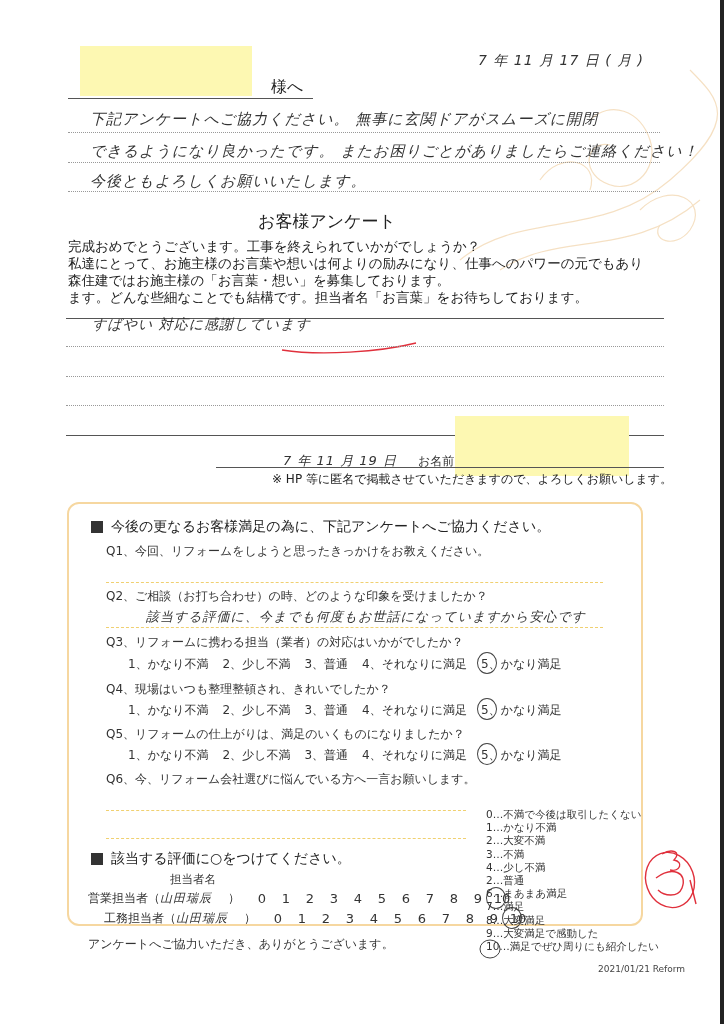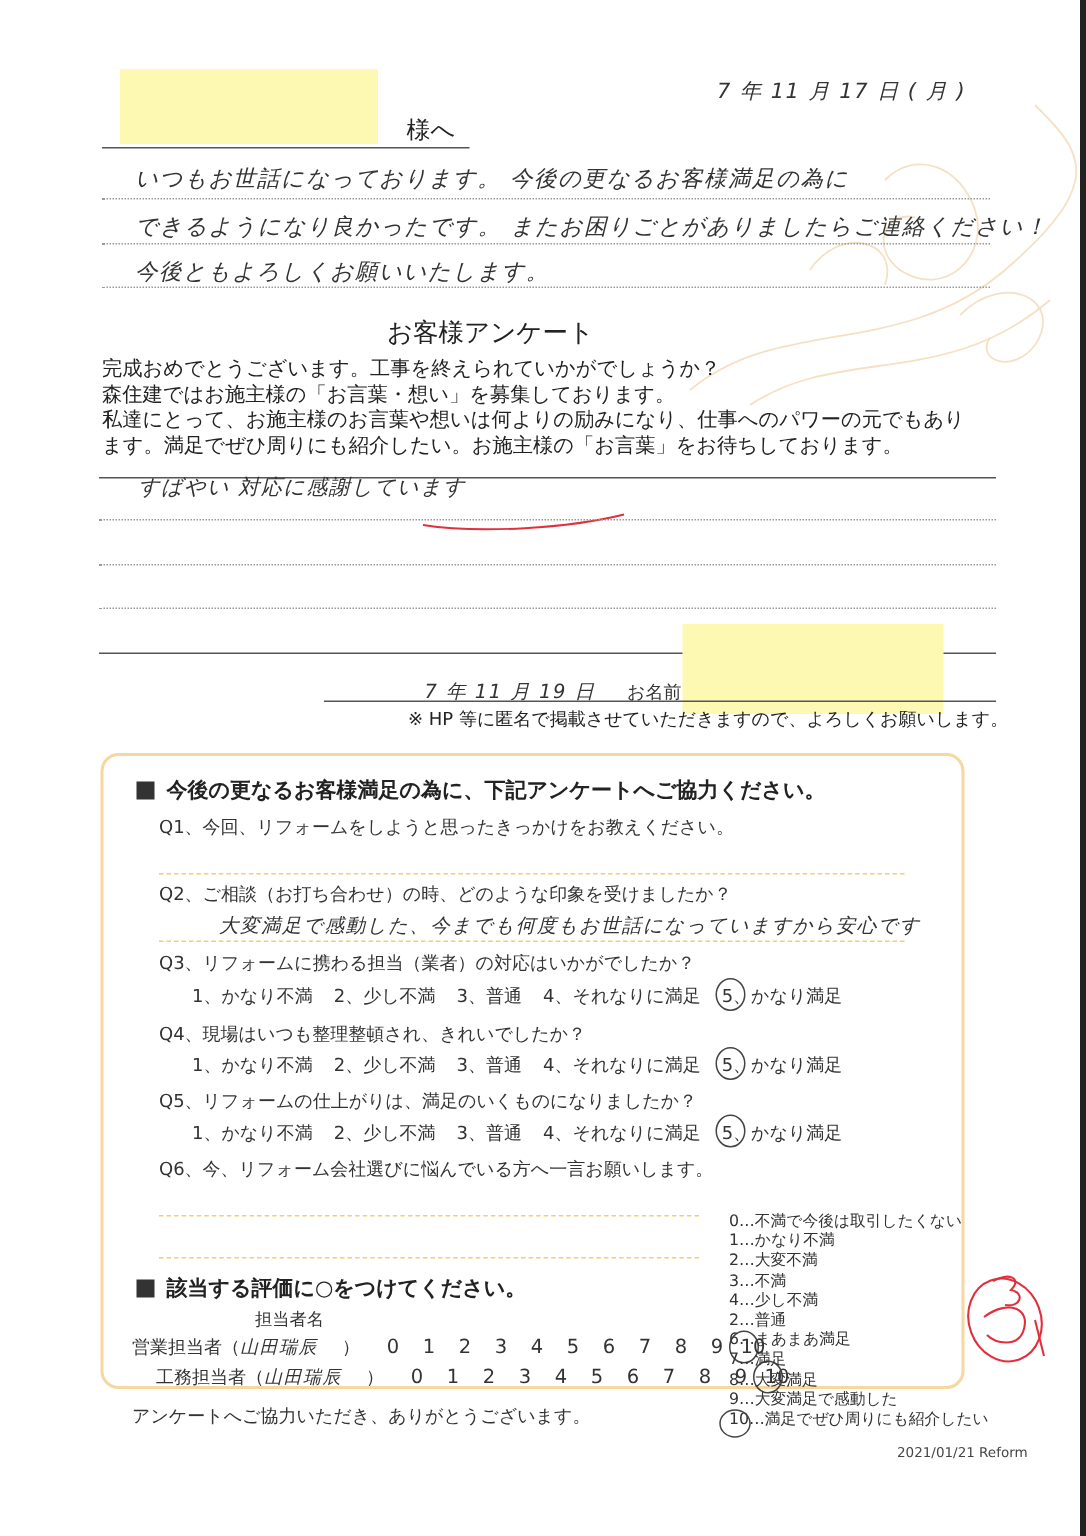--- a/index.html
+++ b/index.html
@@ -14,21 +14,21 @@
   .dot-line { position: absolute; height: 0; border-top: 1px dotted #999; }
   .dash-yellow { position: absolute; height: 0; border-top: 1px dashed #f0d070; }
   .hand { font-family: "DejaVu Sans", sans-serif; color: #333; font-style: italic; letter-spacing: 1px; }
   .deco { position: absolute; pointer-events: none; }
   .title { font-weight: normal; font-size: 17px; color: #222; }
   .para { font-size: 13.5px; line-height: 17px; color: #222; }
   .box {
     position: absolute; left: 67px; top: 502px; width: 576px; height: 424px;
     border: 2px solid #f6d7a0; border-radius: 12px; box-sizing: border-box;
   }
-  .sec-head { font-weight: bold; font-size: 14px; color: #222; display: flex; align-items: center; }
+  .sec-head { font-weight: normal; font-size: 14px; color: #222; display: flex; align-items: center; }
   .sq { display: inline-block; width: 12px; height: 12px; background: #333; margin-right: 8px; }
   .q { font-size: 12px; color: #333; }
   .opts { font-size: 12px; color: #333; display: flex; gap: 0; }
   .opt { margin-right: 14px; position: relative; }
   .circled { position: relative; }
   .circled::after {
     content: ""; position: absolute; left: -4px; top: -4px; width: 18px; height: 20px;
     border: 1px solid #444; border-radius: 50%;
   }
   .scale-item { font-size: 10.5px; color: #333; line-height: 13.2px; }
@@ -49,33 +49,33 @@
     <path d="M100 120 C 120 90, 160 100, 150 130"></path>
     <path d="M200 150 C 230 120, 270 140, 250 170 C 235 190, 210 180, 220 165"></path>
   </g>
 </svg>
 
 <div class="redact" style="left:80px;top:46px;width:172px;height:50px;"></div>
 <div class="abs" style="left:271px;top:77px;font-size:16px;color:#222;">様へ</div>
 <div class="solid-line" style="left:68px;top:98px;width:245px;"></div>
 <div class="abs hand" style="left:478px;top:52px;font-size:14px;">7 年 11 月 17 日 ( 月 )</div>
 
-<div class="abs hand" style="left:90px;top:110px;font-size:15px;">いつもお世話になっております。 今後の更なるお客様満足の為に</div>
+<div class="abs hand" style="left:90px;top:110px;font-size:15px;">下記アンケートへご協力ください。 無事に玄関ドアがスムーズに開閉</div>
 <div class="dot-line" style="left:68px;top:132px;width:592px;"></div>
 <div class="abs hand" style="left:90px;top:142px;font-size:15px;">できるようになり良かったです。 またお困りごとがありましたらご連絡ください！</div>
 <div class="dot-line" style="left:68px;top:162px;width:592px;"></div>
 <div class="abs hand" style="left:90px;top:172px;font-size:15px;">今後ともよろしくお願いいたします。</div>
 <div class="dot-line" style="left:68px;top:191px;width:592px;"></div>
 
 <div class="abs title" style="left:258px;top:210px;">お客様アンケート</div>
 <div class="abs para" style="left:68px;top:238px;width:620px;">
   <div>完成おめでとうございます。工事を終えられていかがでしょうか？</div>
+  <div>私達にとって、お施主様のお言葉や想いは何よりの励みになり、仕事へのパワーの元でもあり</div>
   <div>森住建ではお施主様の「お言葉・想い」を募集しております。</div>
-  <div>私達にとって、お施主様のお言葉や想いは何よりの励みになり、仕事へのパワーの元でもあり</div>
-  <div>ます。満足でぜひ周りにも紹介したい。お施主様の「お言葉」をお待ちしております。</div>
+  <div>ます。どんな些細なことでも結構です。担当者名「お言葉」をお待ちしております。</div>
 </div>
 <div class="solid-line" style="left:66px;top:318px;width:598px;"></div>
 <div class="abs hand" style="left:92px;top:316px;font-size:14px;">すばやい 対応に感謝しています</div>
 <svg class="deco" style="left:280px;top:340px;" width="140" height="16">
     <path d="M2 10 C 40 16, 100 12, 136 3" stroke="#e0303c" stroke-width="1.3" fill="none"></path>
   </svg>
 <div class="dot-line" style="left:66px;top:346px;width:598px;"></div>
 <div class="dot-line" style="left:66px;top:376px;width:598px;"></div>
 <div class="dot-line" style="left:66px;top:405px;width:598px;"></div>
 <div class="solid-line" style="left:66px;top:435px;width:598px;"></div>
@@ -88,21 +88,21 @@
 
 <div class="box"></div>
 
 <div class="abs sec-head" style="left:91px;top:518px;">
   <span class="sq"></span>
   <span>今後の更なるお客様満足の為に、下記アンケートへご協力ください。</span>
 </div>
 <div class="abs q" style="left:106px;top:543px;">Q1、今回、リフォームをしようと思ったきっかけをお教えください。</div>
 <div class="dash-yellow" style="left:106px;top:582px;width:497px;"></div>
 <div class="abs q" style="left:106px;top:588px;">Q2、ご相談（お打ち合わせ）の時、どのような印象を受けましたか？</div>
-<div class="abs hand" style="left:146px;top:608px;font-size:13px;">大変満足で感動した、今までも何度もお世話になっていますから安心です</div>
+<div class="abs hand" style="left:146px;top:608px;font-size:13px;">該当する評価に、今までも何度もお世話になっていますから安心です</div>
 <div class="dash-yellow" style="left:106px;top:627px;width:497px;"></div>
 
 <div class="abs q" style="left:106px;top:634px;">Q3、リフォームに携わる担当（業者）の対応はいかがでしたか？</div>
 <div class="abs opts" style="left:128px;top:656px;">
   <span class="opt">1、かなり不満</span>
   <span class="opt">2、少し不満</span>
   <span class="opt">3、普通</span>
   <span class="opt">4、それなりに満足</span>
   <span class="opt circled">5、かなり満足</span>
 </div>

